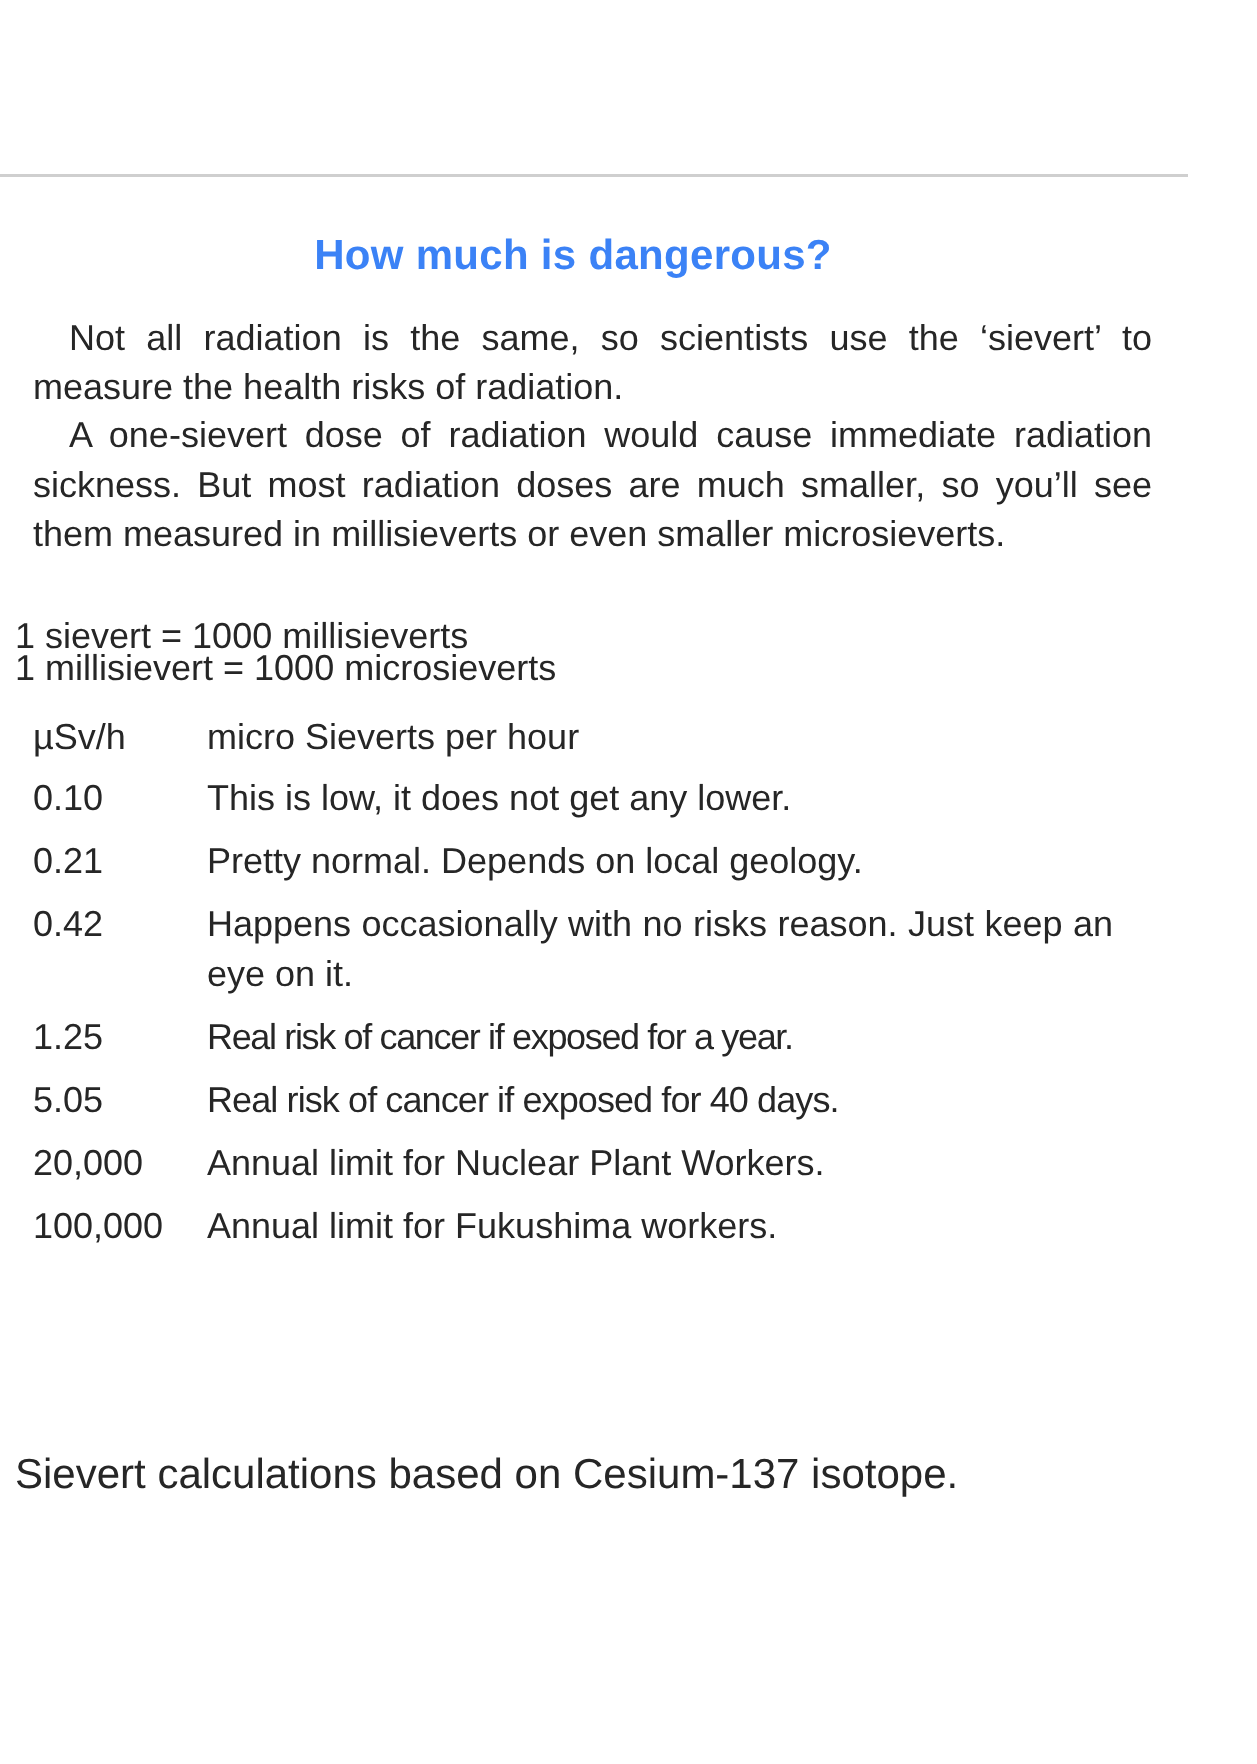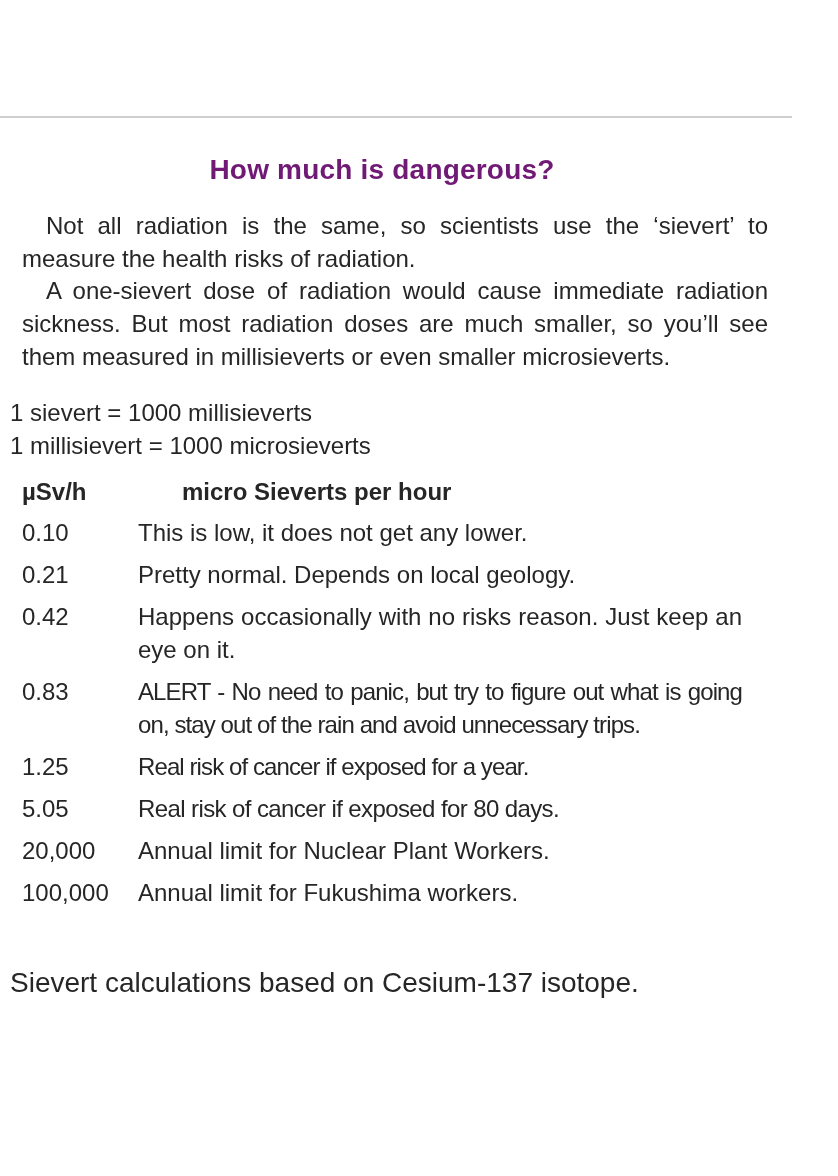--- a/index.html
+++ b/index.html
@@ -25,58 +25,57 @@
     }
     .title {
       position: absolute;
       top: 154px;
       left: 0;
       width: 764px;
       text-align: center;
       font-weight: bold;
       font-size: 28px;
       letter-spacing: 0.2px;
-      color: #701a75;
+      color: #3b82f6;
     }
     .para {
       position: absolute;
       left: 10px;
       width: 746px;
       font-size: 24px;
       line-height: 33px;
       text-align: justify;
       text-indent: 24px;
       margin: 12px;
     }
     .p1 { top: 197px; }
     .p2 { top: 262px; }
     .conv {
       position: absolute;
       left: 10px;
       font-size: 24px;
       line-height: 26px;
     }
-    .conv1 { top: 400px; }
+    .conv1 { top: 412px; }
     .conv2 { top: 433px; }
     .table {
       position: absolute;
       left: 22px;
       top: 475px;
       width: 730px;
     }
     .row {
       display: flex;
       font-size: 24px;
       line-height: 33px;
       margin-bottom: 9px;
     }
     .row.header {
-      font-weight: bold;
+      font-weight: normal;
       margin-bottom: 8px;
-      gap: 44px;
     }
     .row .val {
       width: 116px;
       flex: 0 0 116px;
     }
     .row .desc {
       flex: 1;
       text-align: justify;
       padding-right: 10px;
     }
@@ -112,30 +111,26 @@
   </div>
   <div class="row">
     <span class="val">0.21</span>
     <span class="desc">Pretty normal. Depends on local geology.</span>
   </div>
   <div class="row">
     <span class="val">0.42</span>
     <span class="desc">Happens occasionally with no risks reason. Just keep an eye on it.</span>
   </div>
   <div class="row">
-    <span class="val">0.83</span>
-    <span class="desc" style="letter-spacing:-0.9px;">ALERT - No need to panic, but try to figure out what is going on, stay out of the rain and avoid unnecessary trips.</span>
-  </div>
-  <div class="row">
     <span class="val">1.25</span>
     <span class="desc" style="letter-spacing:-0.9px;">Real risk of cancer if exposed for a year.</span>
   </div>
   <div class="row">
     <span class="val">5.05</span>
-    <span class="desc" style="letter-spacing:-0.6px;">Real risk of cancer if exposed for 80 days.</span>
+    <span class="desc" style="letter-spacing:-0.6px;">Real risk of cancer if exposed for 40 days.</span>
   </div>
   <div class="row">
     <span class="val">20,000</span>
     <span class="desc">Annual limit for Nuclear Plant Workers.</span>
   </div>
   <div class="row">
     <span class="val">100,000</span>
     <span class="desc">Annual limit for Fukushima workers.</span>
   </div>
 </div>

